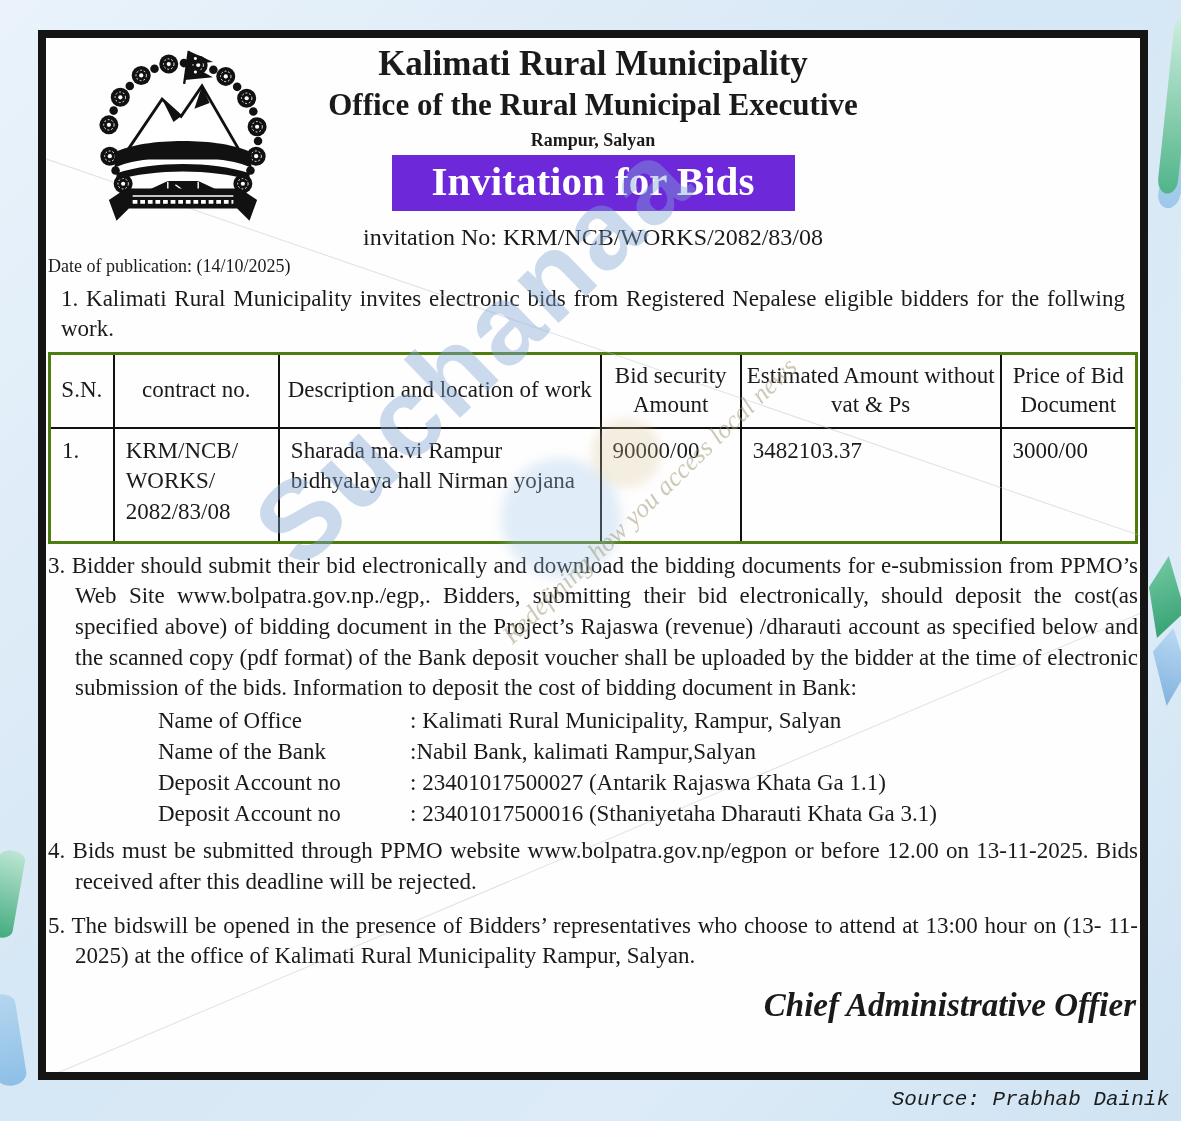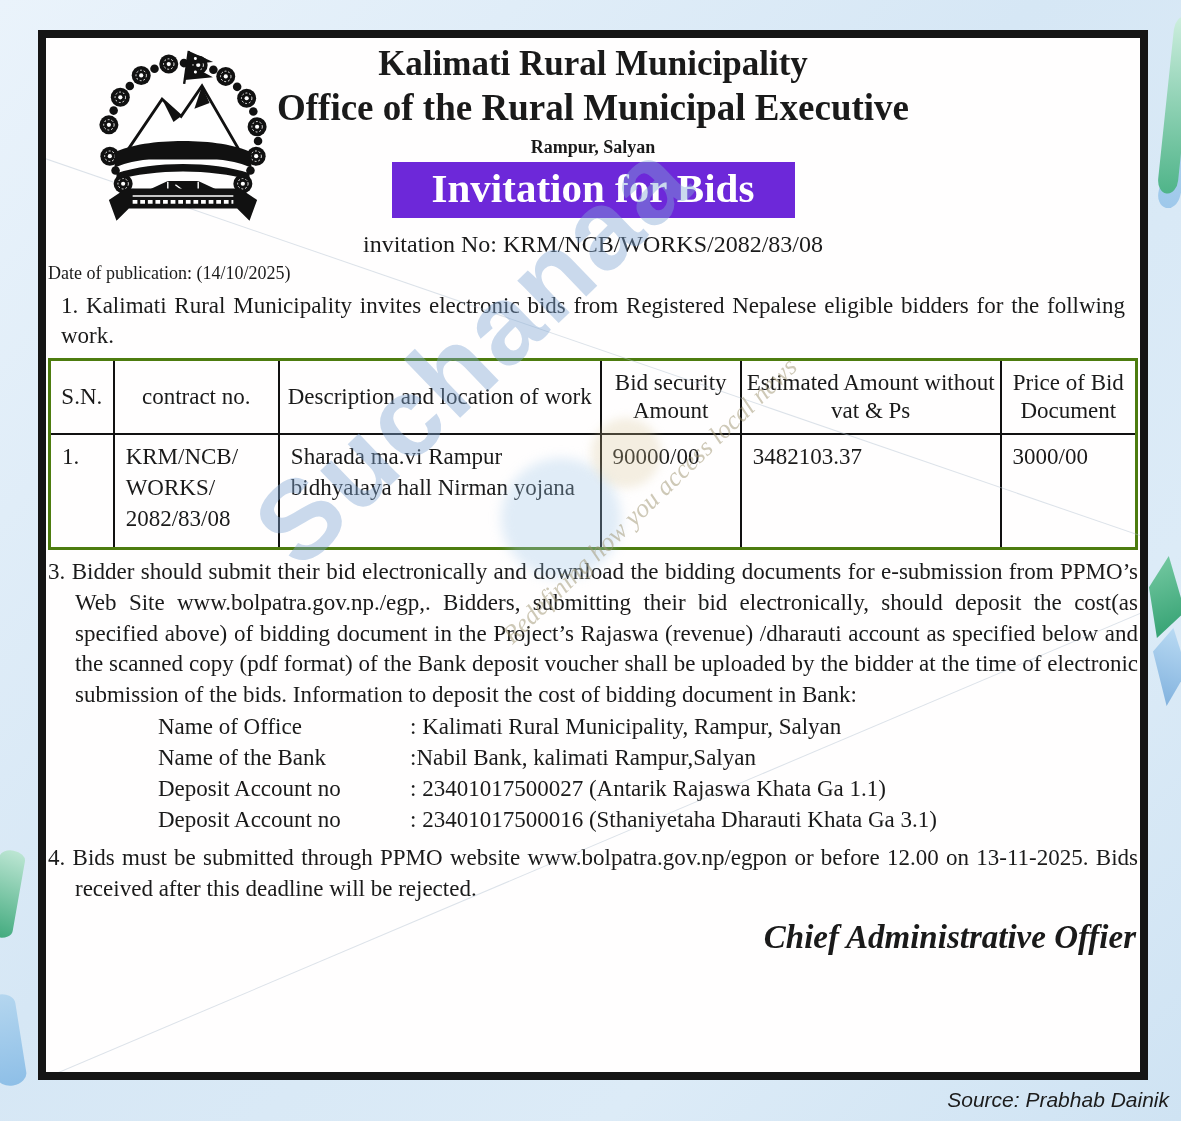--- a/index.html
+++ b/index.html
@@ -30,21 +30,21 @@
   .wm-blob2{position:absolute;left:545px;top:380px;width:70px;height:70px;border-radius:50%;
     background:rgba(214,196,150,.28);filter:blur(5px);}
   .diag{position:absolute;height:0;border-top:1.5px solid rgba(178,193,208,.45);transform-origin:0 0;}
   .diag1{width:1500px;left:-30px;top:110px;transform:rotate(19deg);}
   .diag2{width:1400px;left:-30px;top:1052px;transform:rotate(-23deg);}
 
   
   .emblem{position:absolute;left:42px;top:8px;width:190px;height:190px;}
   h1,h2,h3{margin:0;text-align:center;font-weight:bold;}
   h1{padding-top:4px;font-size:35px;line-height:1.12;}
-  h2{margin-top:5px;font-size:37px;line-height:1.1;}
+  h2{margin-top:5px;font-size:31px;line-height:1.1;}
   h3{margin-top:9px;font-size:18px;line-height:1.1;}
   .title-bar{
     width:403px;margin:4px auto 0;background:#6d28d9;color:#fff;
     text-align:center;font-weight:bold;font-size:41px;line-height:1.0;padding:6px 0 9px;
   }
   .inv-no{margin-top:13px;text-align:center;font-size:24px;}
   .pub-date{margin-top:5px;text-align:left;font-size:18px;}
 
   
   .intro{margin:7px 13px 0;font-size:23px;line-height:1.3;text-align:justify;}
@@ -61,21 +61,21 @@
 
   .bank{margin:2px 0 0 110px;font-size:23px;line-height:1.345;}
   .bank-row{display:flex;}
   .bank-label{width:252px;flex:0 0 auto;}
   .bank-value{flex:1;}
 
   .signature{margin-top:15px;padding-right:2px;text-align:right;
     font-size:33px;font-weight:bold;font-style:italic;}
 
   .source{
-    position:absolute;right:12px;top:1088px;font-family:Liberation Sans, sans-serif;
+    position:absolute;right:12px;top:1088px;font-family:Liberation Mono, monospace;
     font-style:italic;font-size:21px;color:#1c1c1c;
   }
 
   
   .leaf{position:absolute;pointer-events:none;}
   .leaf-tr1{right:-5px;top:16px;width:20px;height:178px;border-radius:48%/8%;
     background:linear-gradient(175deg,#cdeede,#4fb489);transform:rotate(6deg);}
   .leaf-tr2{right:-14px;top:60px;width:22px;height:150px;border-radius:48%/10%;
     background:linear-gradient(#bcd9f1,#8fc0e8);transform:rotate(14deg);opacity:.8;}
   .leaf-rm-green{right:-4px;top:556px;width:36px;height:82px;
@@ -255,18 +255,19 @@
         <span class="bank-label">Deposit Account no</span>
         <span class="bank-value">: 23401017500027 (Antarik Rajaswa Khata Ga 1.1)</span>
       </div>
       <div class="bank-row">
         <span class="bank-label">Deposit Account no</span>
         <span class="bank-value">: 23401017500016 (Sthaniyetaha Dharauti Khata Ga 3.1)</span>
       </div>
     </div>
 
     <p class="clause">4. Bids must be submitted through PPMO website www.bolpatra.gov.np/egpon or before 12.00 on 13-11-2025. Bids received after this deadline will be rejected.</p>
+    <p class="clause c5">5. The bidswill be opened in the presence of Bidders’ representatives who choose to attend at 13:00 hour on (13- 11-2025) at the office of Kalimati Rural Municipality Rampur, Salyan.</p>
 
     <div class="signature">Chief Administrative Offier</div>
   </div>
 </div>
 
 <div class="source">Source: Prabhab Dainik</div>
 
 </body></html>

